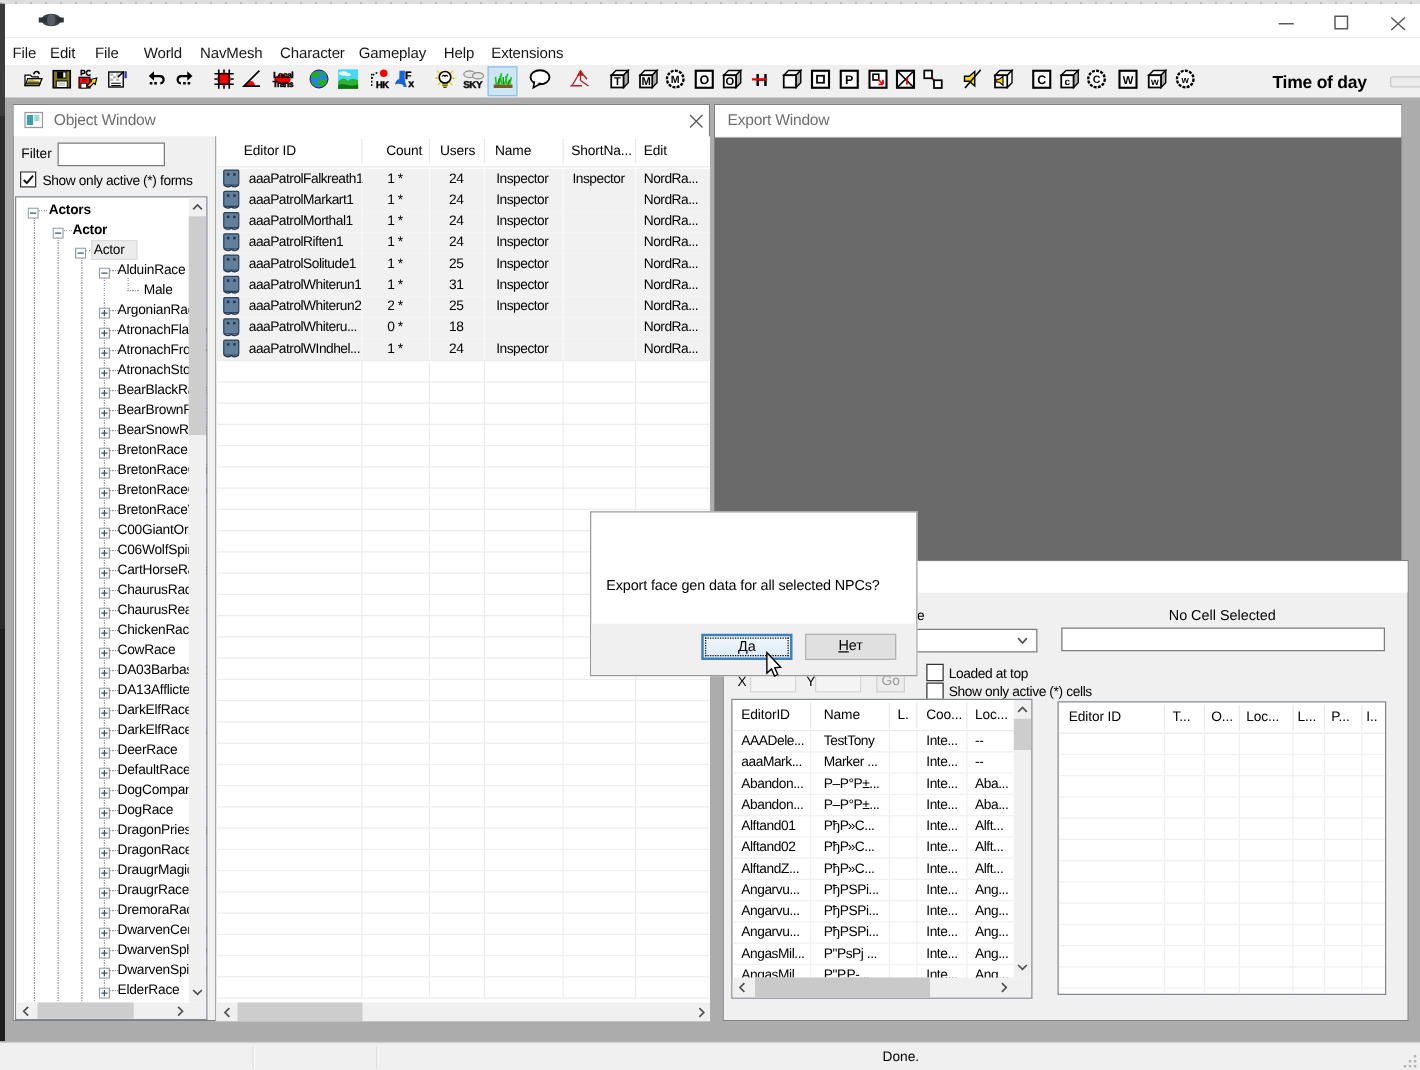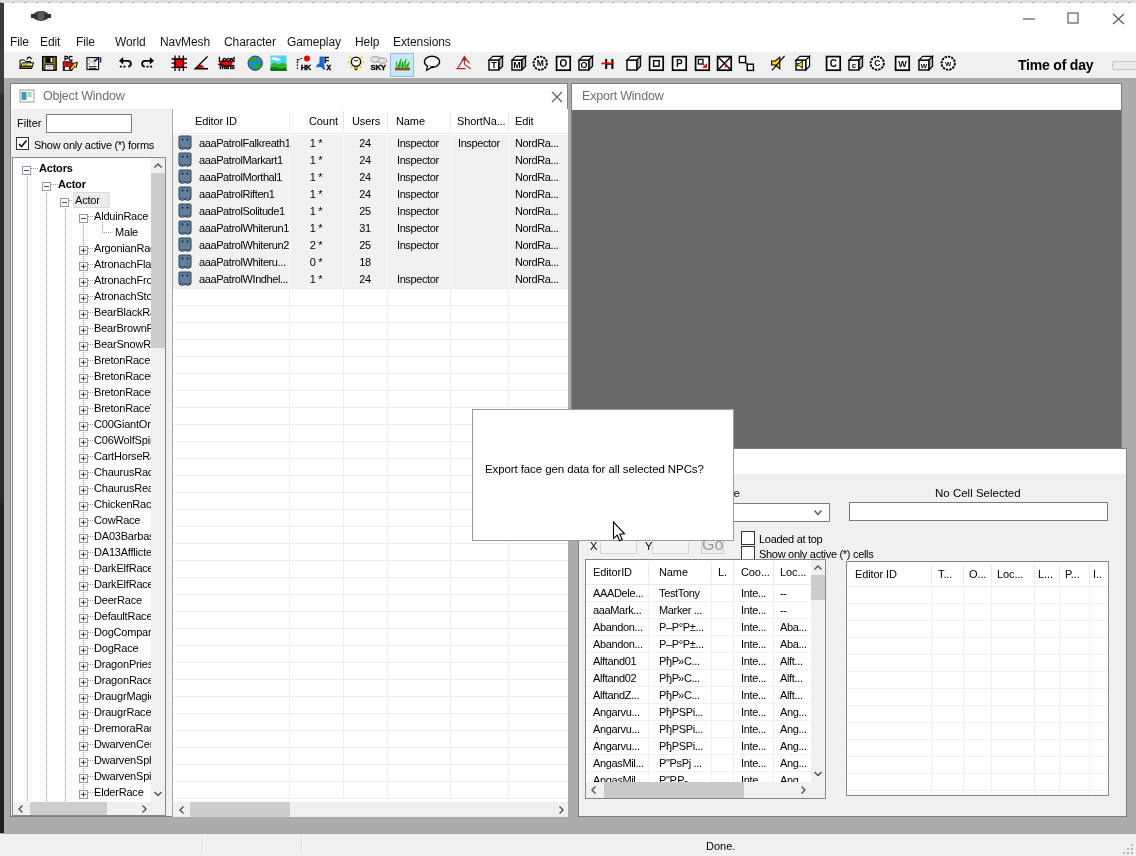--- a/index.html
+++ b/index.html
@@ -801,21 +801,21 @@
 <div class="cklabel" style="left:356px;top:38px;font-size:11.5px;letter-spacing:0">No Cell Selected</div>
 <div class="tin" style="left:270px;top:53px;width:259px;height:19px"></div>
 <div class="cbox" style="left:162px;top:82px"></div>
 <div class="cklabel" style="left:180px;top:84px">Loaded at top</div>
 <div class="cbox" style="left:162px;top:97px"></div>
 <div class="cklabel" style="left:180px;top:99px">Show only active (*) cells</div>
 <div class="cklabel" style="left:11px;top:91px">X</div>
 <div class="tin" style="left:21px;top:87px;width:37px;height:18px;border-color:#d6d6d6;background:#f4f4f4"></div>
 <div class="cklabel" style="left:66px;top:91px">Y</div>
 <div class="tin" style="left:73px;top:87px;width:37px;height:18px;border-color:#d6d6d6;background:#f4f4f4"></div>
-<div class="abs" style="left:122px;top:87px;width:23px;height:18px;background:#ececec;border:1px solid #d0d0d0;box-sizing:border-box;color:#9a9a9a;font-size:16px;text-align:right;line-height:16px">Go</div>
+<div class="abs" style="left:122px;top:87px;width:23px;height:18px;background:#ececec;border:1px solid #d0d0d0;box-sizing:border-box;color:#9a9a9a;font-size:11px;text-align:center;line-height:16px">Go</div>
 <div class="lv" style="left:6px;top:110px;width:241px;height:240px">
       <div class="lvh" style="left:7px">EditorID</div>
       <div class="lvh" style="left:73px">Name</div>
       <div class="lvh" style="left:132px">L.</div>
       <div class="lvh" style="left:155px">Coo...</div>
       <div class="lvh" style="left:194px">Loc...</div>
       <div class="gl" style="left:62px;top:2px;width:1px;height:21px"></div>
       <div class="gl" style="left:125px;top:2px;width:1px;height:21px"></div>
       <div class="gl" style="left:147px;top:2px;width:1px;height:21px"></div>
       <div class="gl" style="left:187px;top:2px;width:1px;height:21px"></div>
@@ -957,20 +957,24 @@
       <div class="glf" style="left:144px;top:25px;width:1px;height:208px"></div>
       <div class="glf" style="left:187px;top:25px;width:1px;height:208px"></div>
       <div class="glf" style="left:212px;top:25px;width:1px;height:208px"></div>
       <div class="glf" style="left:242px;top:25px;width:1px;height:208px"></div>
     </div>
  <div class="wtitle"></div>
 </div>
 
 <div class="win" id="dlg">
  <div class="abs" style="left:12px;top:53px;font-size:11.5px;letter-spacing:-0.1px">Export face gen data for all selected NPCs?</div>
+ <div id="dlgfoot">
+  <div class="btn" id="byes"><div id="byesfocus"></div><u>Д</u>а</div>
+  <div class="btn" id="bno"><u>Н</u>ет</div>
+ </div>
 </div>
 <svg class="abs" style="left:611px;top:521px;z-index:50" width="16" height="24" viewBox="0 0 16 24">
  <path d="M2.5 1 L2.5 17.5 L6.2 14.2 L8.6 19.8 L11.2 18.6 L8.8 13.2 L13.5 12.8 Z" fill="#fff" stroke="#000" stroke-width="1.1"></path>
 </svg>
 
 <div class="abs" id="statusbar">
  <div class="ssep" style="left:202px"></div>
  <div class="ssep" style="left:301px"></div>
  <div class="abs" style="left:706px;top:6px;font-size:11px">Done.</div>
  <svg class="abs" style="left:1122px;top:9px" width="13" height="13" viewBox="0 0 13 13">

